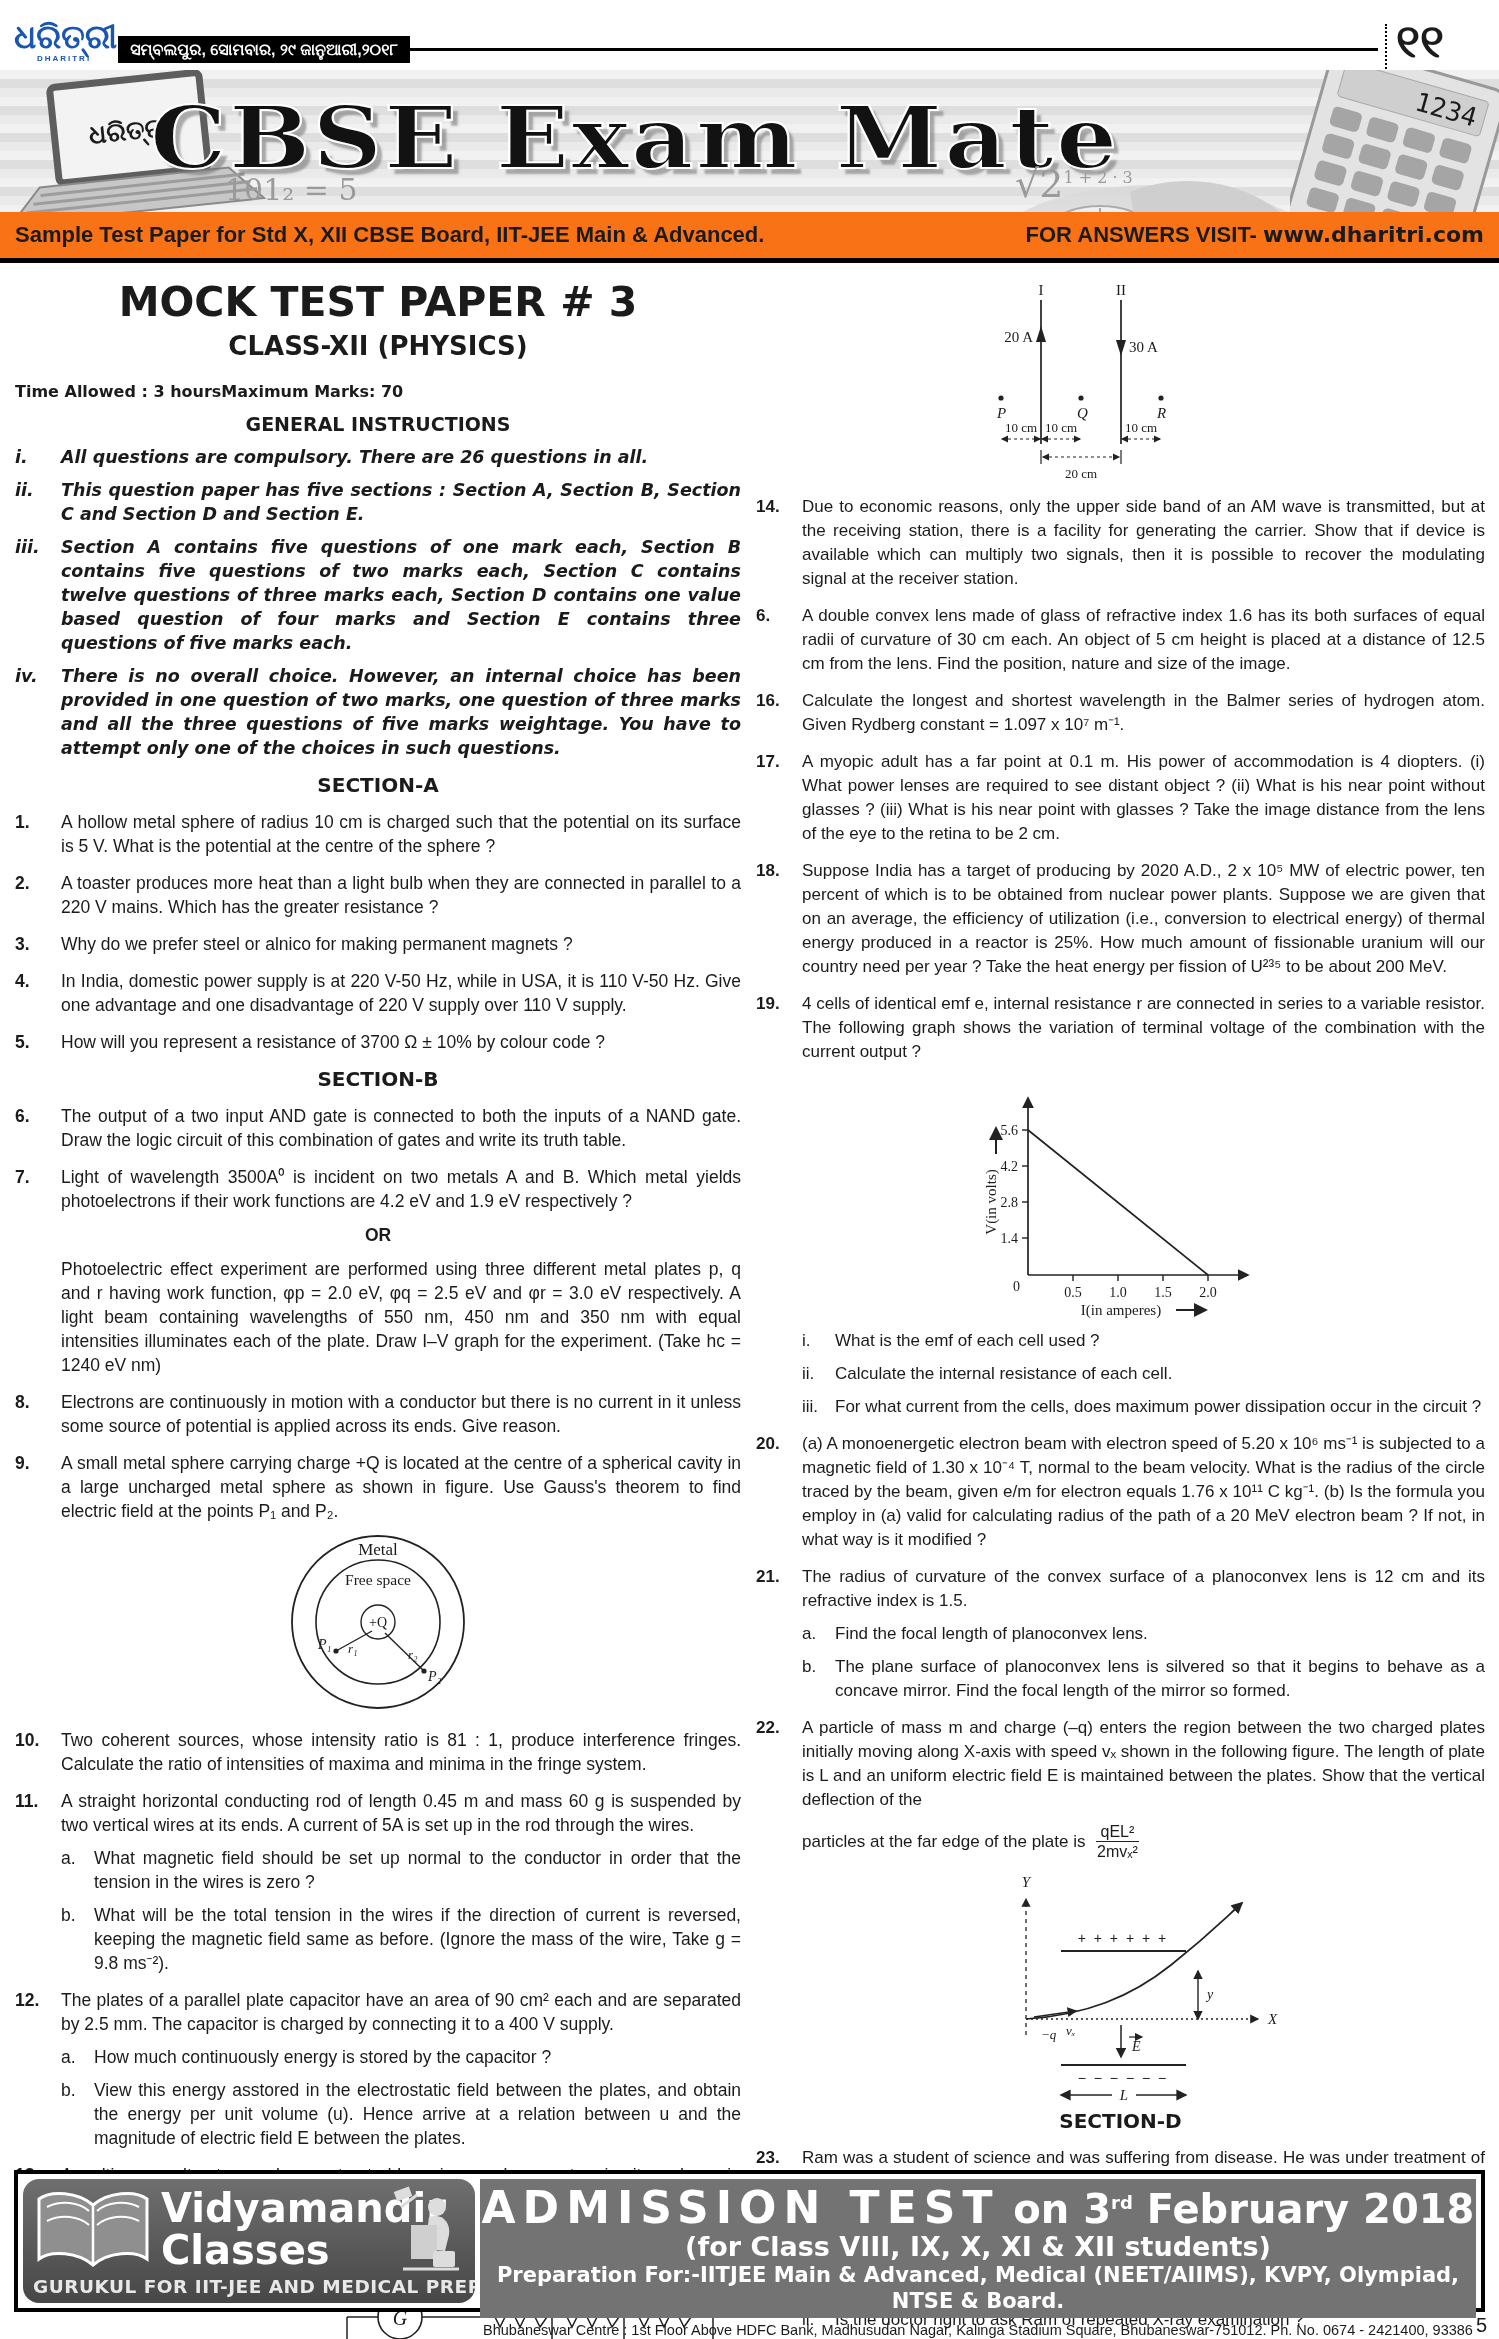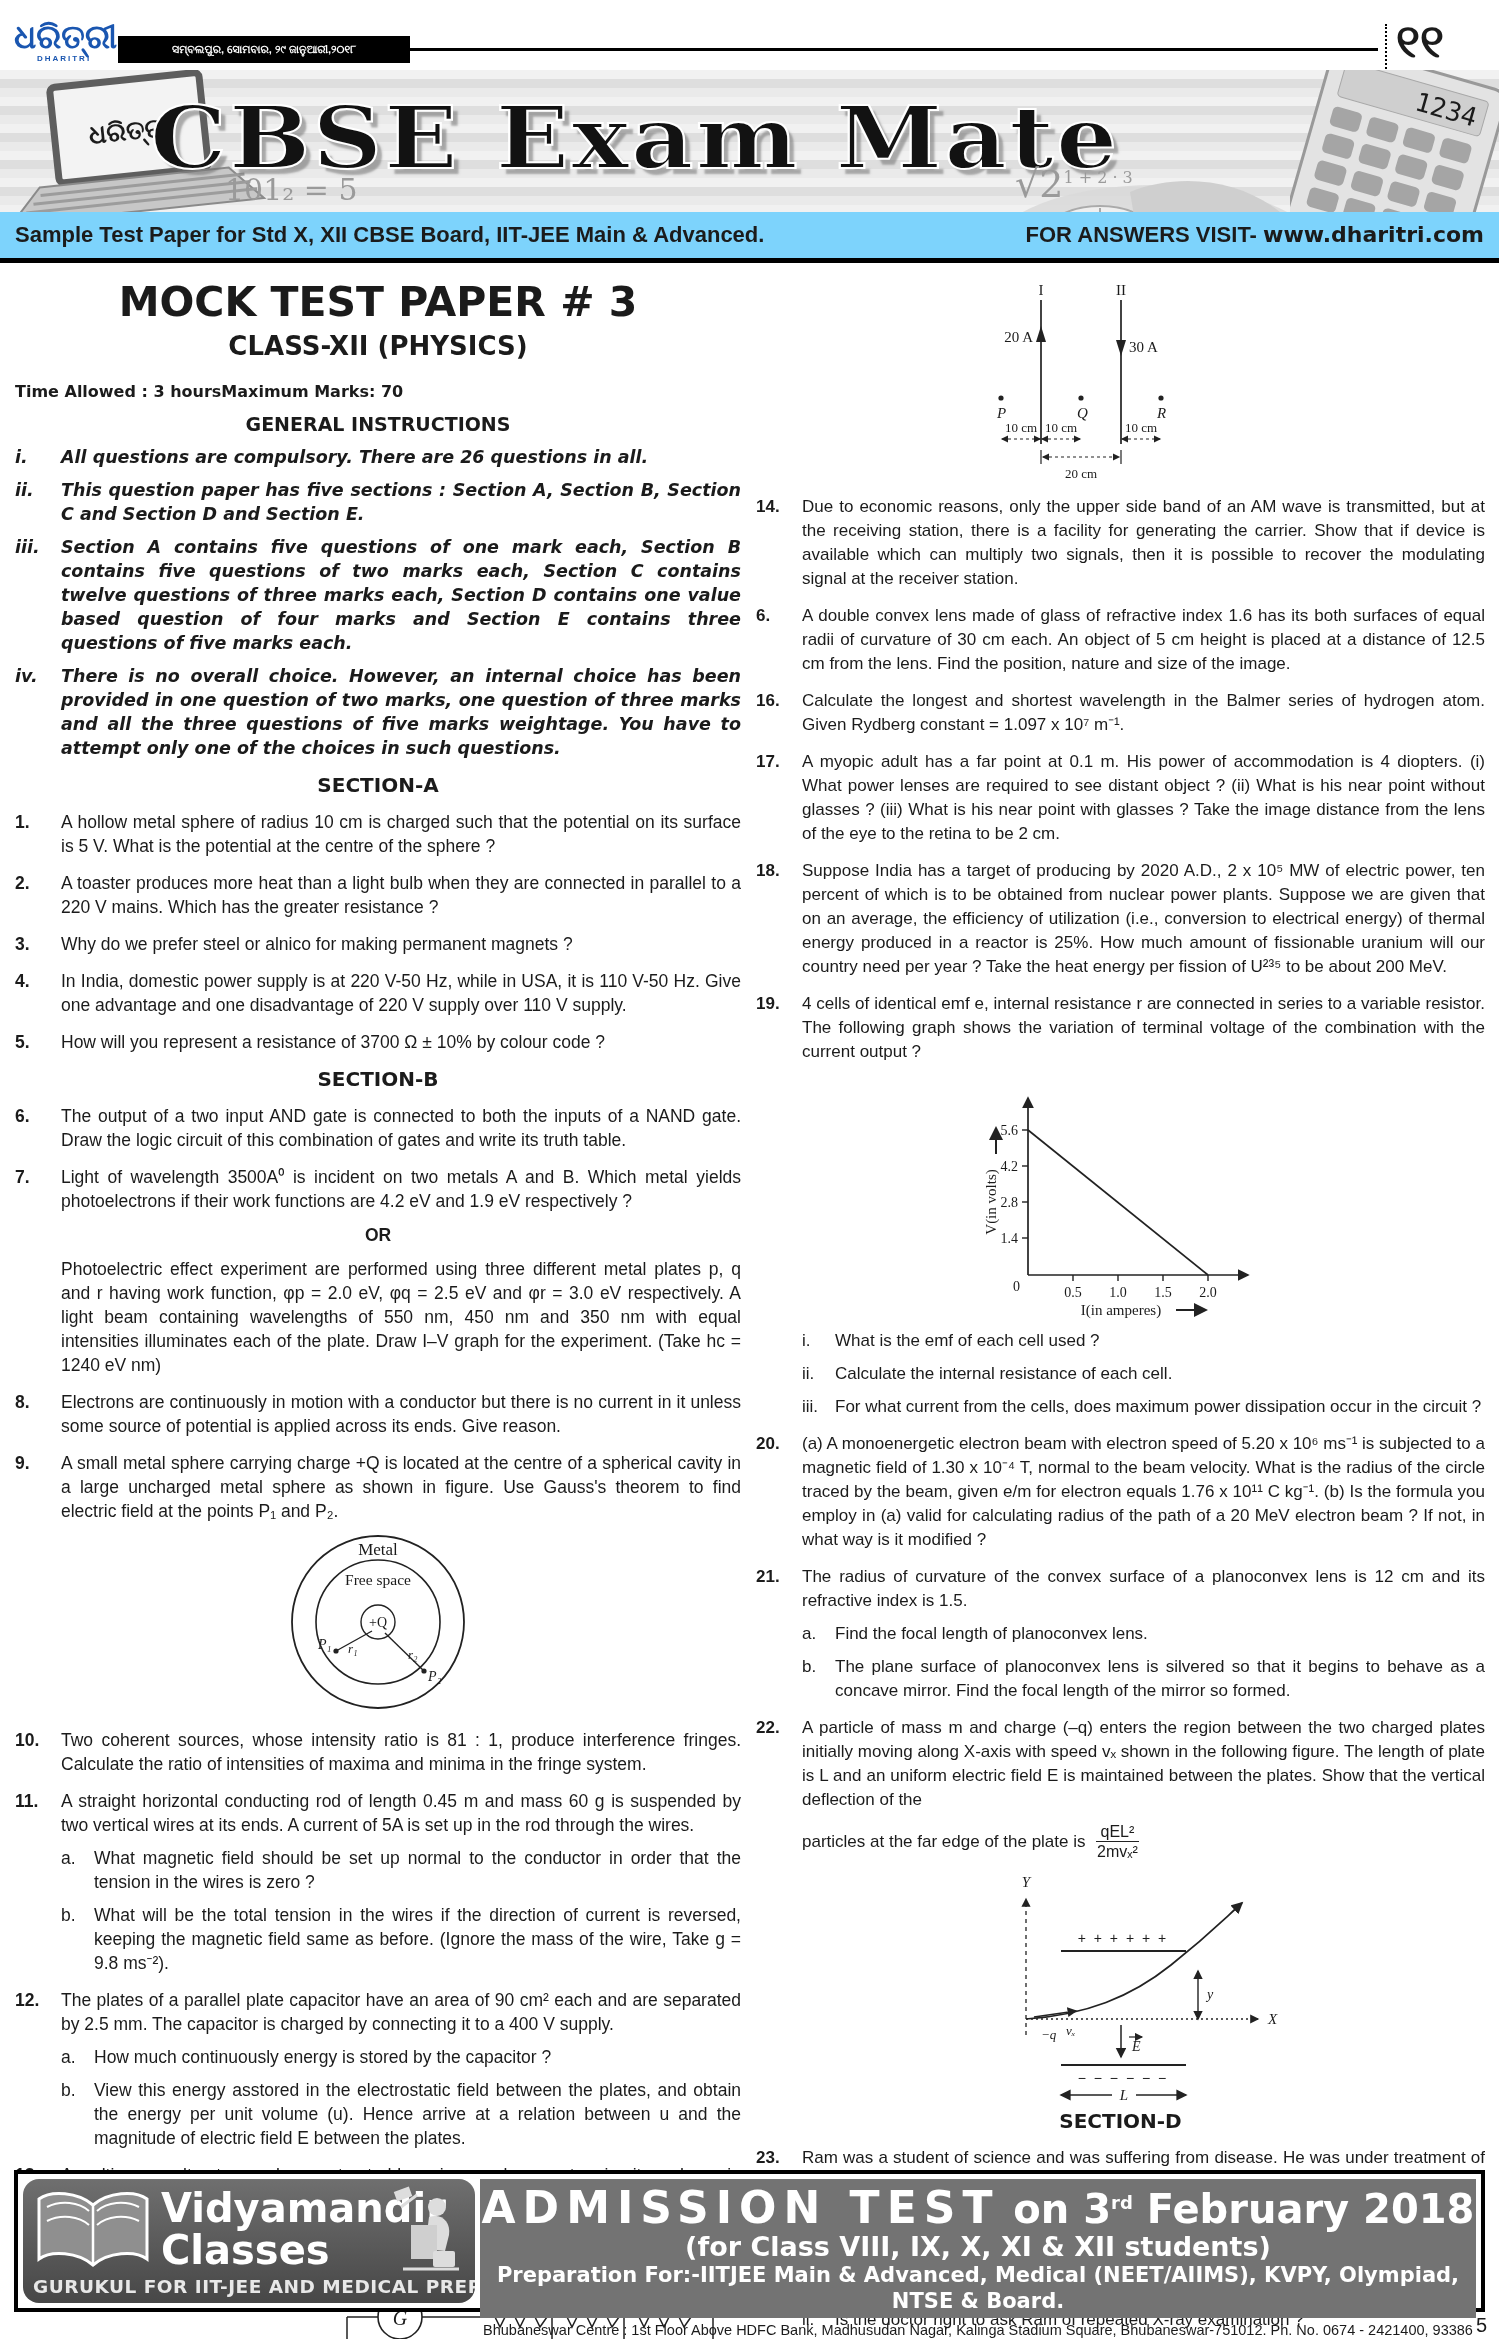--- a/index.html
+++ b/index.html
@@ -3,39 +3,39 @@
 <meta charset="utf-8">
 <style>
   html,body{margin:0;padding:0;background:#888;}
   .page{position:relative;width:1499px;height:2339px;background:#fff;overflow:hidden;
         font-family:"Liberation Sans",sans-serif;color:#1b1b1b;margin:0 auto;}
   
   .logo{position:absolute;left:14px;top:20px;width:100px;text-align:center;}
   .logo-main{font-family:"DejaVu Serif",serif;font-weight:bold;font-size:33px;color:#1a56b0;line-height:34px;}
   .logo-sub{font-size:8px;letter-spacing:2px;color:#1a56b0;font-weight:bold;}
   .date-bar{position:absolute;left:118px;top:36px;width:292px;height:27px;background:#000;color:#fff;
-            font-size:11px;line-height:27px;text-align:center;font-weight:bold;}
+            font-size:16px;line-height:27px;text-align:center;font-weight:bold;}
   .head-rule{position:absolute;left:410px;top:48px;width:968px;height:3px;background:#000;}
   .head-dots{position:absolute;left:1385px;top:24px;height:52px;width:0;border-left:2px dotted #000;}
   .page-no-odia{position:absolute;left:1396px;top:14px;font-size:46px;font-weight:bold;font-family:"DejaVu Sans",sans-serif;}
   
   .banner{position:absolute;left:0;top:70px;width:1499px;height:142px;
           background:repeating-linear-gradient(180deg,#f1f1f1 0 9px,#dedede 9px 18px,#eaeaea 18px 27px);overflow:hidden;}
   .masthead-title{position:absolute;left:150px;top:8px;width:830px;text-align:center;
           font-family:"DejaVu Serif",serif;font-weight:bold;font-size:86px;line-height:120px;color:#121212;
           letter-spacing:2px;transform:scaleX(1.12);transform-origin:left center;
           -webkit-text-stroke:2px #ffffff;text-shadow:5px 6px 2px rgba(110,110,110,.55);white-space:nowrap;}
   .formula{position:absolute;color:#9a9a9a;font-family:"DejaVu Serif",serif;}
   .f-bin{left:225px;top:102px;font-size:30px;}
   .f-sqrt{left:1015px;top:92px;font-size:38px;}
   .f-sqrt sup{font-size:16px;}
   .f-paren{left:1120px;top:138px;font-size:20px;}
   
   .subbar{position:absolute;left:0;top:212px;width:1499px;height:46px;display:flex;justify-content:space-between;
-          align-items:center;padding:0 15px;box-sizing:border-box;font-weight:bold;font-size:22px;background:#7dd3fc;}
+          align-items:center;padding:0 15px;box-sizing:border-box;font-weight:bold;font-size:22px;background:#f97316;}
   .black-rule{position:absolute;left:0;top:258px;width:1499px;height:5px;background:#000;}
   
   .col-left{position:absolute;left:15px;top:270px;width:726px;font-size:17.5px;line-height:24px;}
   .col-right{position:absolute;left:756px;top:276px;width:729px;font-size:17px;line-height:24px;}
   .paper-title{font-family:"DejaVu Sans",sans-serif;font-weight:bold;font-size:41px;text-align:center;line-height:48px;margin-top:8px;}
   .paper-sub{font-family:"DejaVu Sans",sans-serif;font-weight:bold;font-size:26px;text-align:center;margin-top:8px;}
   .time-row{display:flex;justify-content:flex-start;font-weight:bold;font-size:16px;margin-top:22px;
             font-family:"DejaVu Sans",sans-serif;}
   .gi-head{text-align:center;font-weight:bold;font-size:19px;margin-top:8px;font-family:"DejaVu Sans",sans-serif;}
   .irow{display:flex;font-weight:bold;font-style:italic;margin-top:9px;font-family:"DejaVu Sans",sans-serif;font-size:17.5px;}

